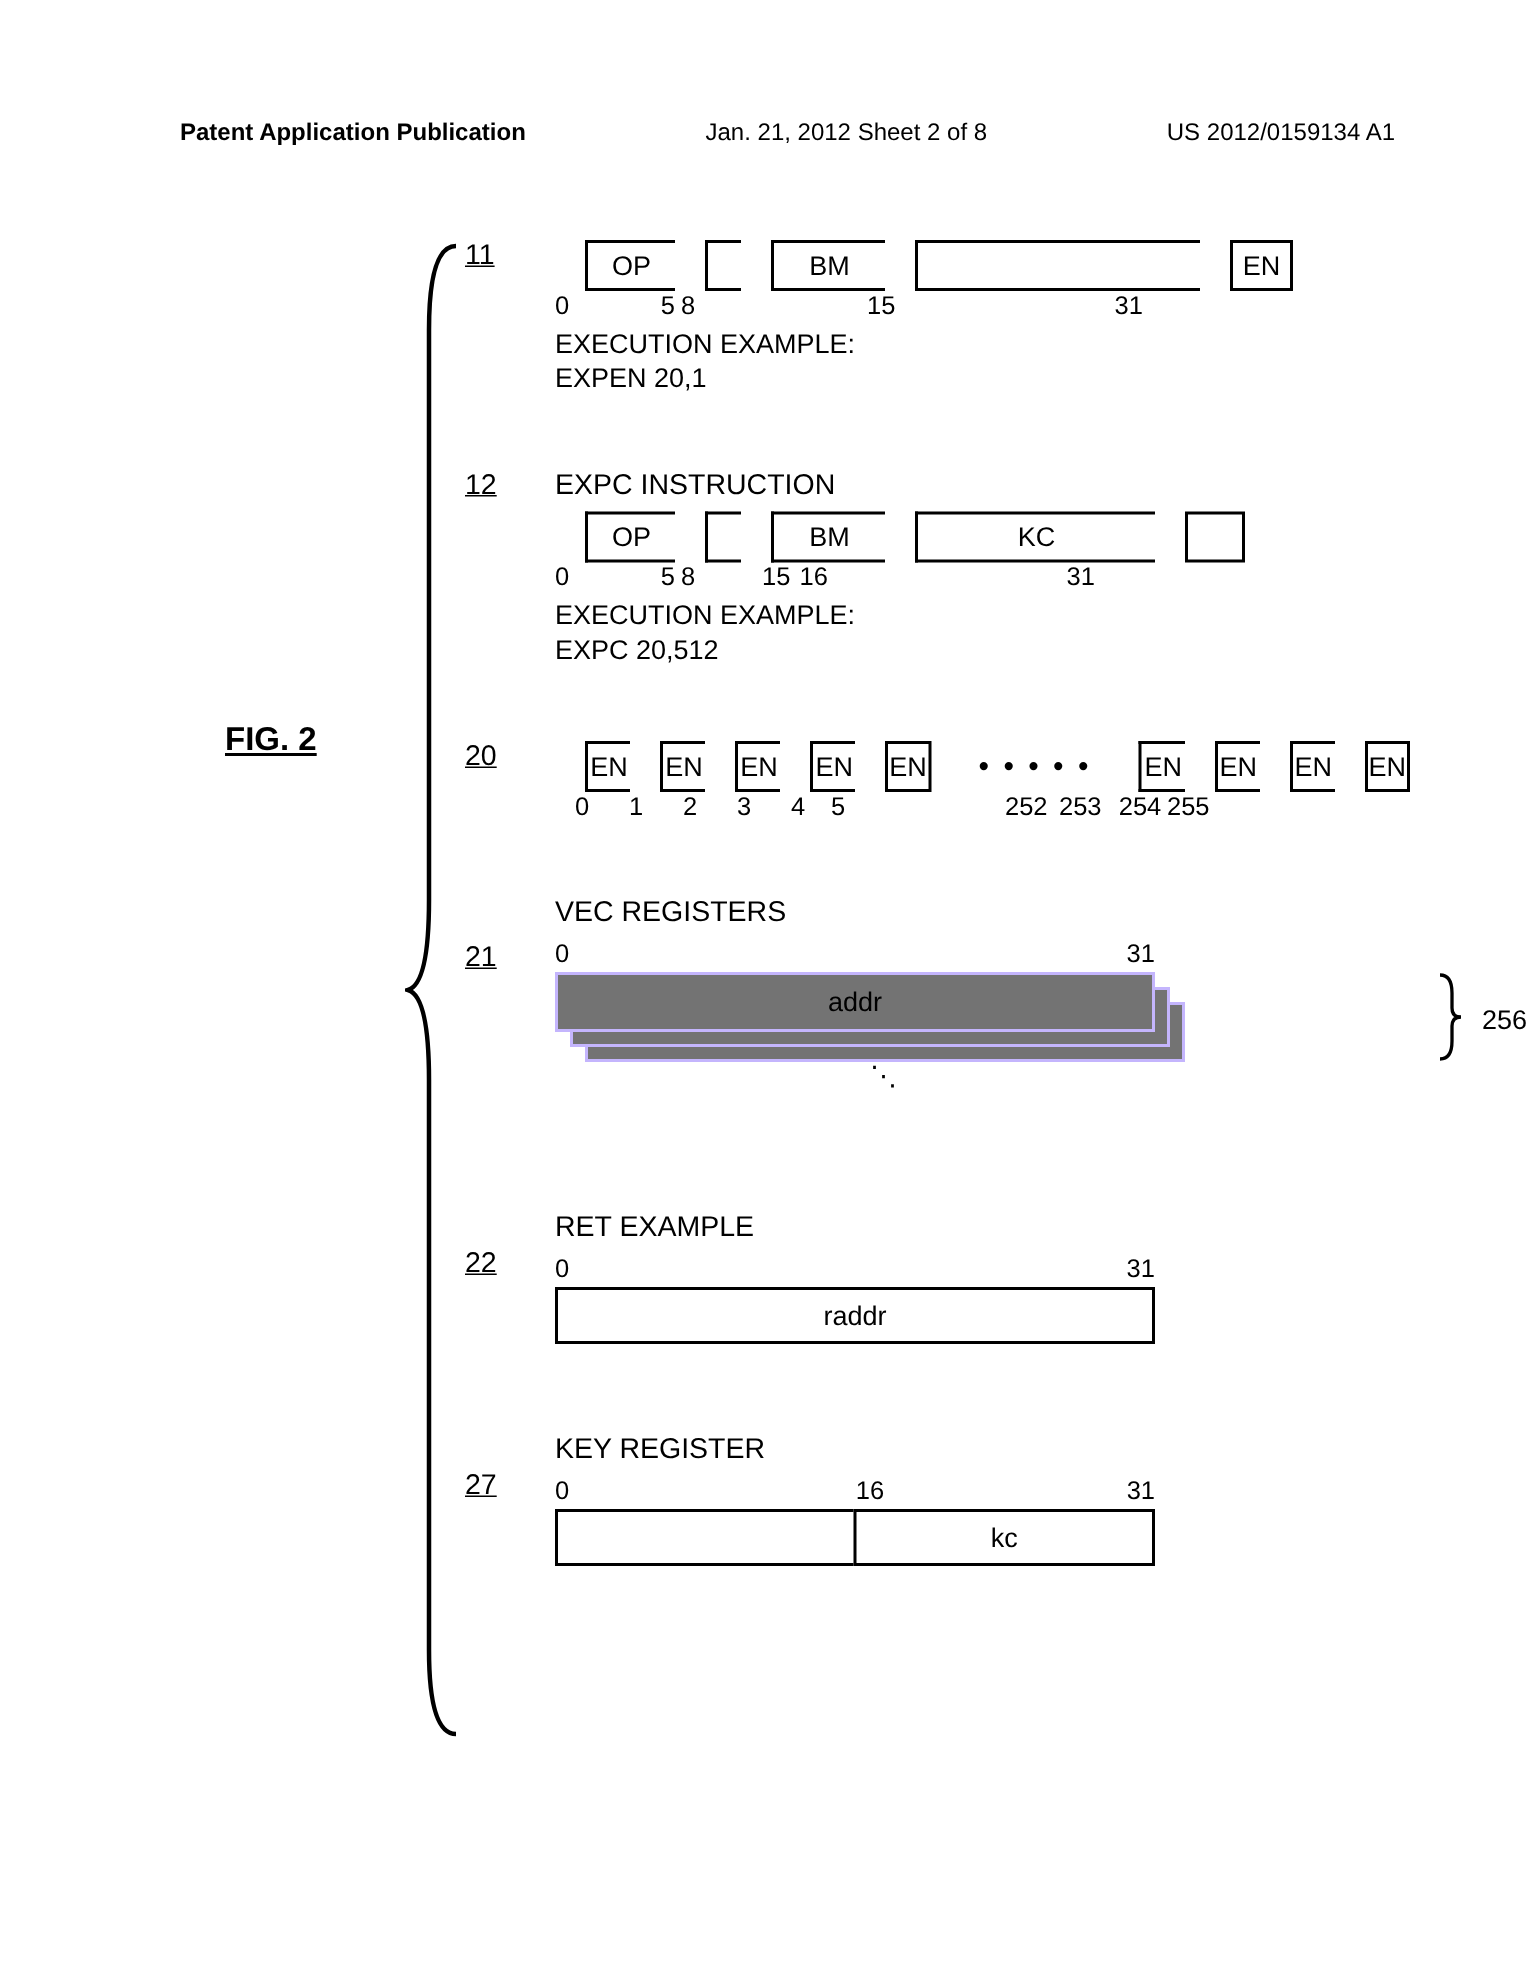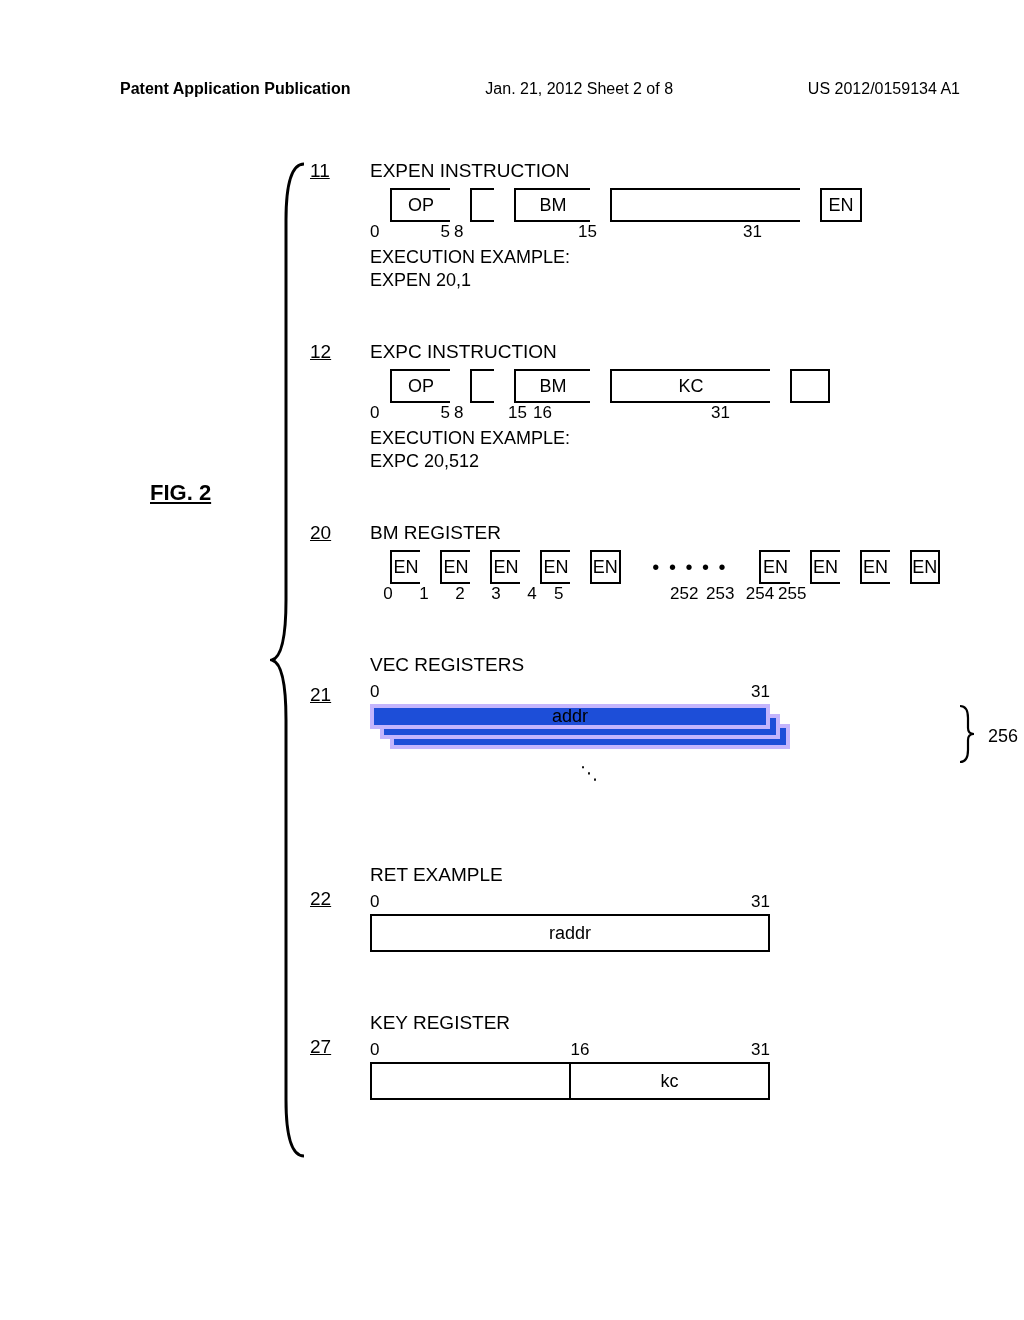--- a/index.html
+++ b/index.html
@@ -13,21 +13,21 @@
     color: #000;
     position: relative;
   }
   .header {
     position: absolute;
     top: 80px;
     left: 0;
     width: 1024px;
     display: flex;
     justify-content: space-between;
-    padding: 0 64px 0 120px;
+    padding: 0 94px 0 120px;
     font-size: 16px;
   }
   .header .left { font-weight: bold; }
   .header .mid { font-weight: normal; }
   .header .right { font-weight: normal; }
   .figure-area {
     position: absolute;
     top: 150px;
     left: 150px;
     width: 800px;
@@ -116,23 +116,23 @@
     font-size: 17px;
     margin-bottom: 2px;
   }
   .vec-stack {
     position: relative;
     margin-left: 50px;
     height: 90px;
   }
   .vec-box {
     position: absolute;
-    border: 4px solid #c4b5fd;
-    background: #1d4ed8;
-    height: 25px;
+    border: 2px solid #c4b5fd;
+    background: #737373;
+    height: 40px;
     display: flex;
     align-items: center;
     justify-content: center;
     font-size: 18px;
   }
   .small-curly {
     position: absolute;
     right: -36px;
     top: 0;
     height: 60px;
@@ -189,21 +189,20 @@
   <div class="fig-label">FIG. 2</div>
 
   <svg class="curly" viewBox="0 0 40 1000">
     <path d="M 34 4 Q 16 4 16 60 L 16 440 Q 16 496 2 500 Q 16 504 16 560 L 16 940 Q 16 996 34 996" stroke="#000" stroke-width="3" fill="none"></path>
   </svg>
 
   <div class="content">
 
     <div class="block">
       <div class="ref-num">11</div>
-      <div class="title-text">EXPEN INSTRUCTION</div>
       <div class="reg-row">
         <div class="cell" style="width:60px">OP</div>
         <div class="cell" style="width:24px"></div>
         <div class="cell" style="width:76px">BM</div>
         <div class="cell" style="width:190px"></div>
         <div class="cell" style="width:42px">EN</div>
       </div>
       <div class="tick-row">
         <div class="tick" style="width:60px">0</div>
         <div class="tick" style="width:24px;text-align:right;padding-right:4px">5</div>
@@ -236,21 +235,20 @@
         <div class="tick" style="width:80px;text-align:right">31</div>
       </div>
       <div class="example">
         <div>EXECUTION EXAMPLE:</div>
         <div>EXPC 20,512</div>
       </div>
     </div>
 
     <div class="block">
       <div class="ref-num">20</div>
-      <div class="title-text">BM REGISTER</div>
       <div class="reg-row">
         <div class="cell" style="width:36px">EN</div>
         <div class="cell" style="width:36px">EN</div>
         <div class="cell" style="width:36px">EN</div>
         <div class="cell" style="width:36px">EN</div>
         <div class="cell" style="width:36px;border-right:2px solid #000">EN</div>
         <div class="cell dots-cell" style="width:120px;justify-content:center">• • • • •</div>
         <div class="cell" style="width:36px">EN</div>
         <div class="cell" style="width:36px">EN</div>
         <div class="cell" style="width:36px">EN</div>

